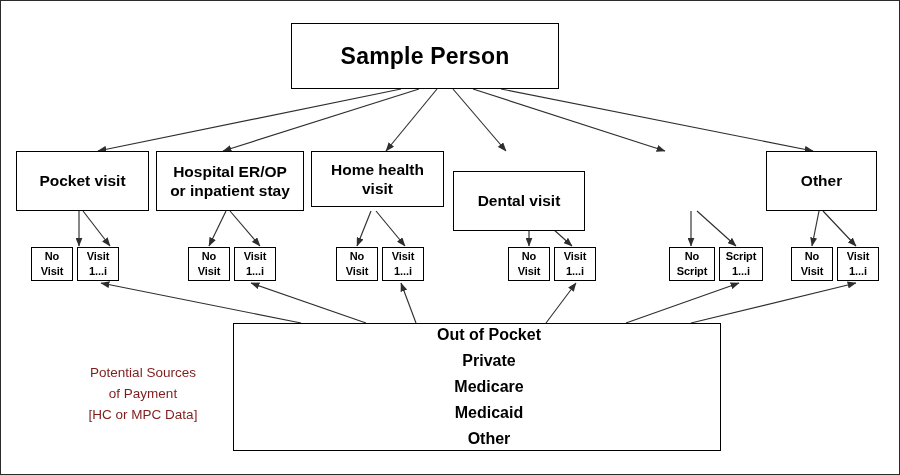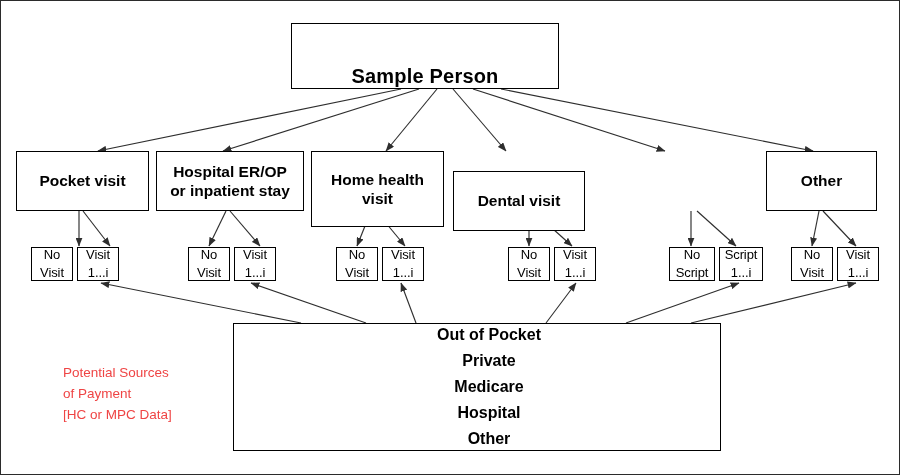--- a/index.html
+++ b/index.html
@@ -31,56 +31,55 @@
     border: 1px solid #000000;
     background: #ffffff;
     display: flex;
     align-items: center;
     justify-content: center;
     text-align: center;
     color: #000000;
     z-index: 2;
   }
   .root-node {
-    font-size: 20px;
+    font-size: 23px;
     font-weight: bold;
     letter-spacing: 0.2px;
-    align-items: flex-end;
   }
   .cat-node {
     font-size: 15.5px;
     font-weight: bold;
     line-height: 1.25;
     padding: 0 4px;
   }
   .leaf-node {
-    font-size: 13px;
-    font-weight: normal;
+    font-size: 11px;
+    font-weight: bold;
     line-height: 1.35;
     letter-spacing: -0.1px;
   }
   .pay-node {
     font-size: 16px;
     font-weight: bold;
     line-height: 1.62;
     align-items: center;
     justify-content: center;
   }
   .pay-list {
     display: flex;
     flex-direction: column;
     align-items: center;
     justify-content: center;
   }
   .caption {
     position: absolute;
     font-size: 13.5px;
-    color: #ef4444;
+    color: #7f1d1d;
     line-height: 1.55;
-    text-align: left;
+    text-align: center;
     z-index: 2;
   }
   .cell-line { display: block; }
 </style>
 </head>
 <body>
 
 <div id="canvas">
 
   <svg id="edges" viewBox="0 0 900 475" width="900" height="475" xmlns="http://www.w3.org/2000/svg">
@@ -136,21 +135,21 @@
     </div>
   </div>
 
   <div class="node cat-node" style="left:155px; top:150px; width:148px; height:60px;">
     <div>
       <span class="cell-line">Hospital ER/OP</span>
       <span class="cell-line">or inpatient stay</span>
     </div>
   </div>
 
-  <div class="node cat-node" style="left:310px; top:150px; width:133px; height:76px;">
+  <div class="node cat-node" style="left:310px; top:150px; width:133px; height:56px;">
     <div>
       <span class="cell-line">Home health</span>
       <span class="cell-line">visit</span>
     </div>
   </div>
 
   <div class="node cat-node" style="left:452px; top:150px; width:132px; height:60px;margin-top:20px;">
     <div>
       <span class="cell-line">Dental visit</span>
       <span class="cell-line"></span>
@@ -241,21 +240,21 @@
       <span class="cell-line">Visit</span>
       <span class="cell-line">1...i</span>
     </div>
   </div>
 
   <div class="node pay-node" style="left:232px; top:322px; width:488px; height:128px;padding-left:24px;">
     <div class="pay-list">
       <span class="cell-line">Out of Pocket</span>
       <span class="cell-line">Private</span>
       <span class="cell-line">Medicare</span>
-      <span class="cell-line">Hospital</span>
+      <span class="cell-line">Medicaid</span>
       <span class="cell-line">Other</span>
     </div>
   </div>
 
   <div class="caption" style="left:62px; top:362px; width:160px;">
     <span class="cell-line">Potential Sources</span>
     <span class="cell-line">of Payment</span>
     <span class="cell-line">[HC or MPC Data]</span>
   </div>
 

